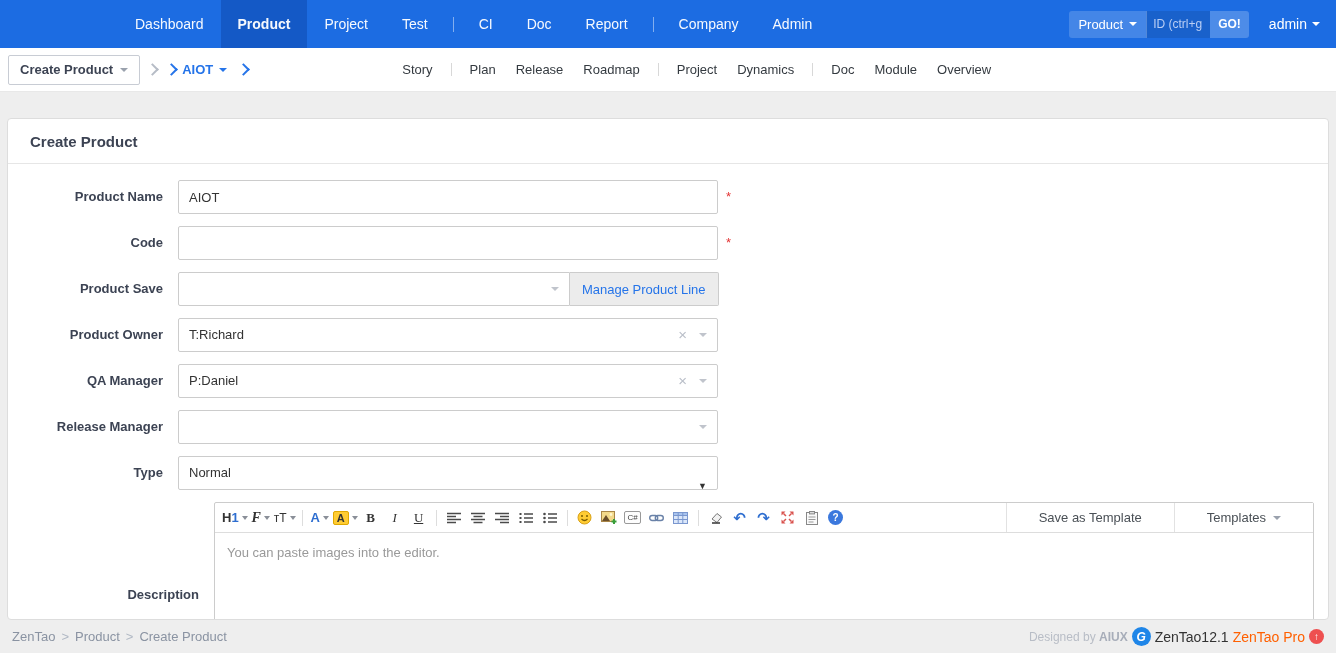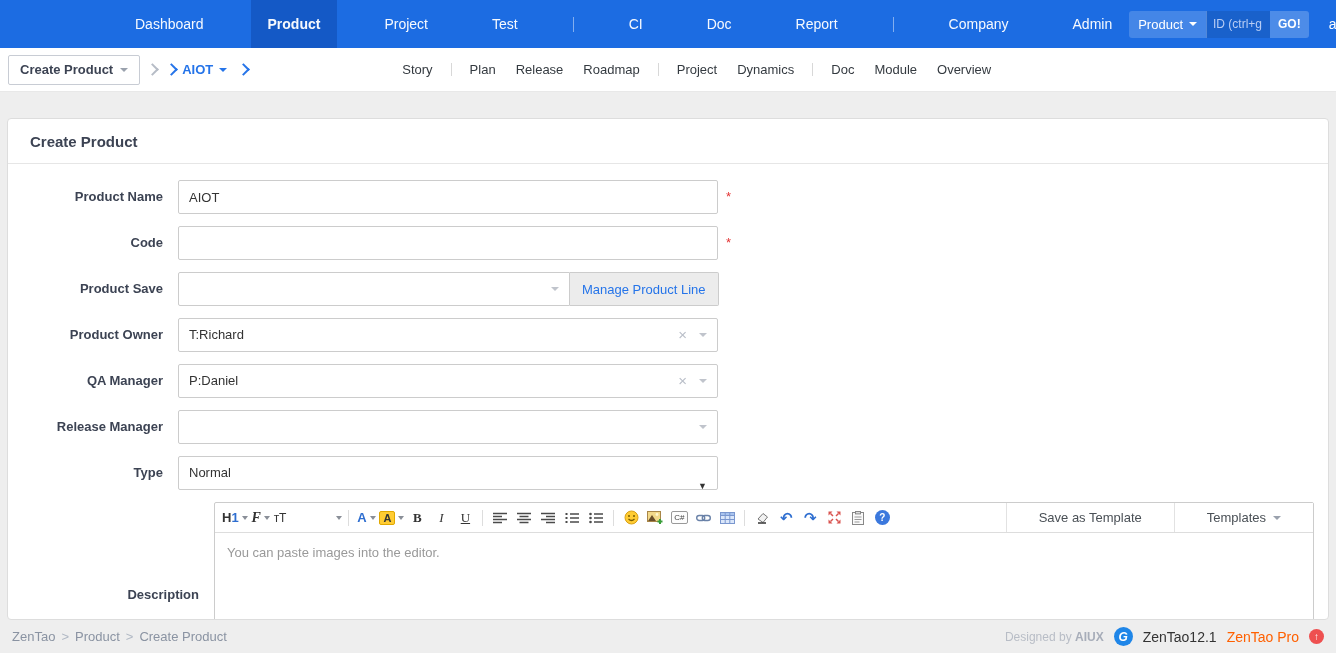--- a/index.html
+++ b/index.html
@@ -2,21 +2,21 @@
 <html><head>
 <meta charset="utf-8">
 <style>
   * { margin:0; padding:0; box-sizing:border-box; }
   html,body { width:1336px; height:653px; overflow:hidden; }
   body { font-family:"Liberation Sans","DejaVu Sans",sans-serif; font-size:13px; color:#333; background:#eeeeee; }
 
   
   .navbar { height:48px; background:#1c6ce2; display:flex; align-items:stretch; color:#fff; }
   .brand { line-height:48px; padding:0 16px; font-size:19px; font-weight:500; letter-spacing:.2px; }
-  .topnav { display:flex; align-items:flex-start; margin-left:118px;gap:30px; }
+  .topnav { display:flex; align-items:flex-start; margin-left:118px; }
   .topnav .titem { line-height:48px; padding:0 17px; font-size:14px; color:rgba(255,255,255,.96); cursor:pointer; }
   .topnav .titem.active { background:#1459c6; font-weight:bold; }
   .vdiv { width:1px; height:15px; background:rgba(255,255,255,.45); align-self:center; margin:0 8px; }
   .nav-right { margin-left:auto; display:flex; align-items:center; padding-right:16px; }
   .searchbox { display:flex; align-items:stretch; height:27px; border-radius:3px; overflow:hidden; margin-right:20px; }
   .search-scope { background:rgba(255,255,255,.18); display:flex; align-items:center; gap:6px; padding:0 9px; font-size:13px; cursor:pointer; }
   .search-input { width:64px; background:rgba(0,0,0,.10); border:none; outline:none; color:#fff; padding:0 6px; font-size:12px; border-left:1px solid rgba(255,255,255,.25); }
   .search-input::placeholder { color:#b9cef5; }
   .go-btn { background:rgba(255,255,255,.22); border:none; color:#fff; font-weight:bold; font-size:12px; padding:0 8px; cursor:pointer; }
   .user-menu { display:flex; align-items:center; gap:5px; font-size:14px; cursor:pointer; }
@@ -51,38 +51,38 @@
   .mpl-btn { height:34px; border:1px solid #cccccc; border-left:none; background:#ececec; color:#2574e9; padding:0 12px; font-size:13px; border-radius:0 2px 2px 0; cursor:pointer; font-family:inherit; }
 
   
   .editor { width:1100px; border:1px solid #cccccc; border-radius:2px; background:#fff; }
   .etoolbar { height:30px; border-bottom:1px solid #dddddd; display:flex; align-items:center; padding-left:6px; }
   .tb { min-width:22px; height:24px; display:flex; align-items:center; justify-content:center; cursor:pointer; border-radius:2px; margin:0 1px; font-size:13px; color:#333; }
   .tb .cr { width:0; height:0; border-left:3px solid transparent; border-right:3px solid transparent; border-top:4px solid #8a8f98; margin-left:3px; }
   .tdiv { width:1px; height:16px; background:#dddddd; margin:0 5px; }
   .g-h1 b { font-size:13px; } .g-h1 .one { color:#2e6ed0; }
   .g-f { font-family:"Liberation Serif","DejaVu Serif",serif; font-style:italic; font-weight:bold; font-size:14px; }
-  .g-sz { font-size:12px;gap:47px; }
+  .g-sz { font-size:12px; }
   .g-color { color:#2e6ed0; font-weight:bold; }
   .g-hl { background:#ffcc33; border:1px solid #e0a800; border-radius:2px; padding:0 3px; font-weight:bold; font-size:11px; }
   .g-b { font-weight:bold; font-family:"Liberation Serif","DejaVu Serif",serif; }
   .g-i { font-style:italic; font-family:"Liberation Serif","DejaVu Serif",serif; }
   .g-u { text-decoration:underline; font-family:"Liberation Serif","DejaVu Serif",serif; }
   .g-undo { color:#2e6ed0; font-size:15px; font-weight:bold; }
   .g-help { width:15px; height:15px; border-radius:50%; background:#3b78dd; color:#fff; font-size:10px; font-weight:bold; display:flex; align-items:center; justify-content:center; }
   .g-code { border:1px solid #999; border-radius:2px; font-size:8px; padding:1px 2px; color:#444; background:#fdfdfd; }
   .etool-right { margin-left:auto; display:flex; align-items:stretch; height:100%; }
   .etbtn { display:flex; align-items:center; padding:0 32px; border-left:1px solid #e2e2e2; color:#4a5056; cursor:pointer; gap:7px; background:#fff; font-size:13px; }
   .ebody { height:154px; padding:12px; color:#999; font-size:13px; cursor:text; }
 
   
   .footer { height:33px; display:flex; align-items:center; padding:0 12px; color:#8a93a2; }
   .footer .fsep { margin:0 6px; color:#b0b8c4; }
   .footer a { color:#8a93a2; text-decoration:none; cursor:pointer; }
-  .foot-right { margin-left:auto; display:flex; align-items:center; gap:10px; }
+  .foot-right { margin-left:auto; display:flex; align-items:center; gap:4px; }
   .designed { color:#b8bdc6; font-size:12px; }
   .designed b { color:#a7adb9; }
   .zt-logo { width:19px; height:19px; border-radius:50%; background:#1f86e8; color:#fff; display:flex; align-items:center; justify-content:center; font-weight:bold; font-size:12px; font-style:italic; }
   .zt-ver { color:#333; font-size:14px; }
   .zt-pro { color:#ff6000; font-size:14px; cursor:pointer; }
   .up-badge { width:15px; height:15px; border-radius:50%; background:#ee5050; color:#fff; font-size:10px; display:flex; align-items:center; justify-content:center; cursor:pointer; }
 </style>
 </head>
 <body>
 

